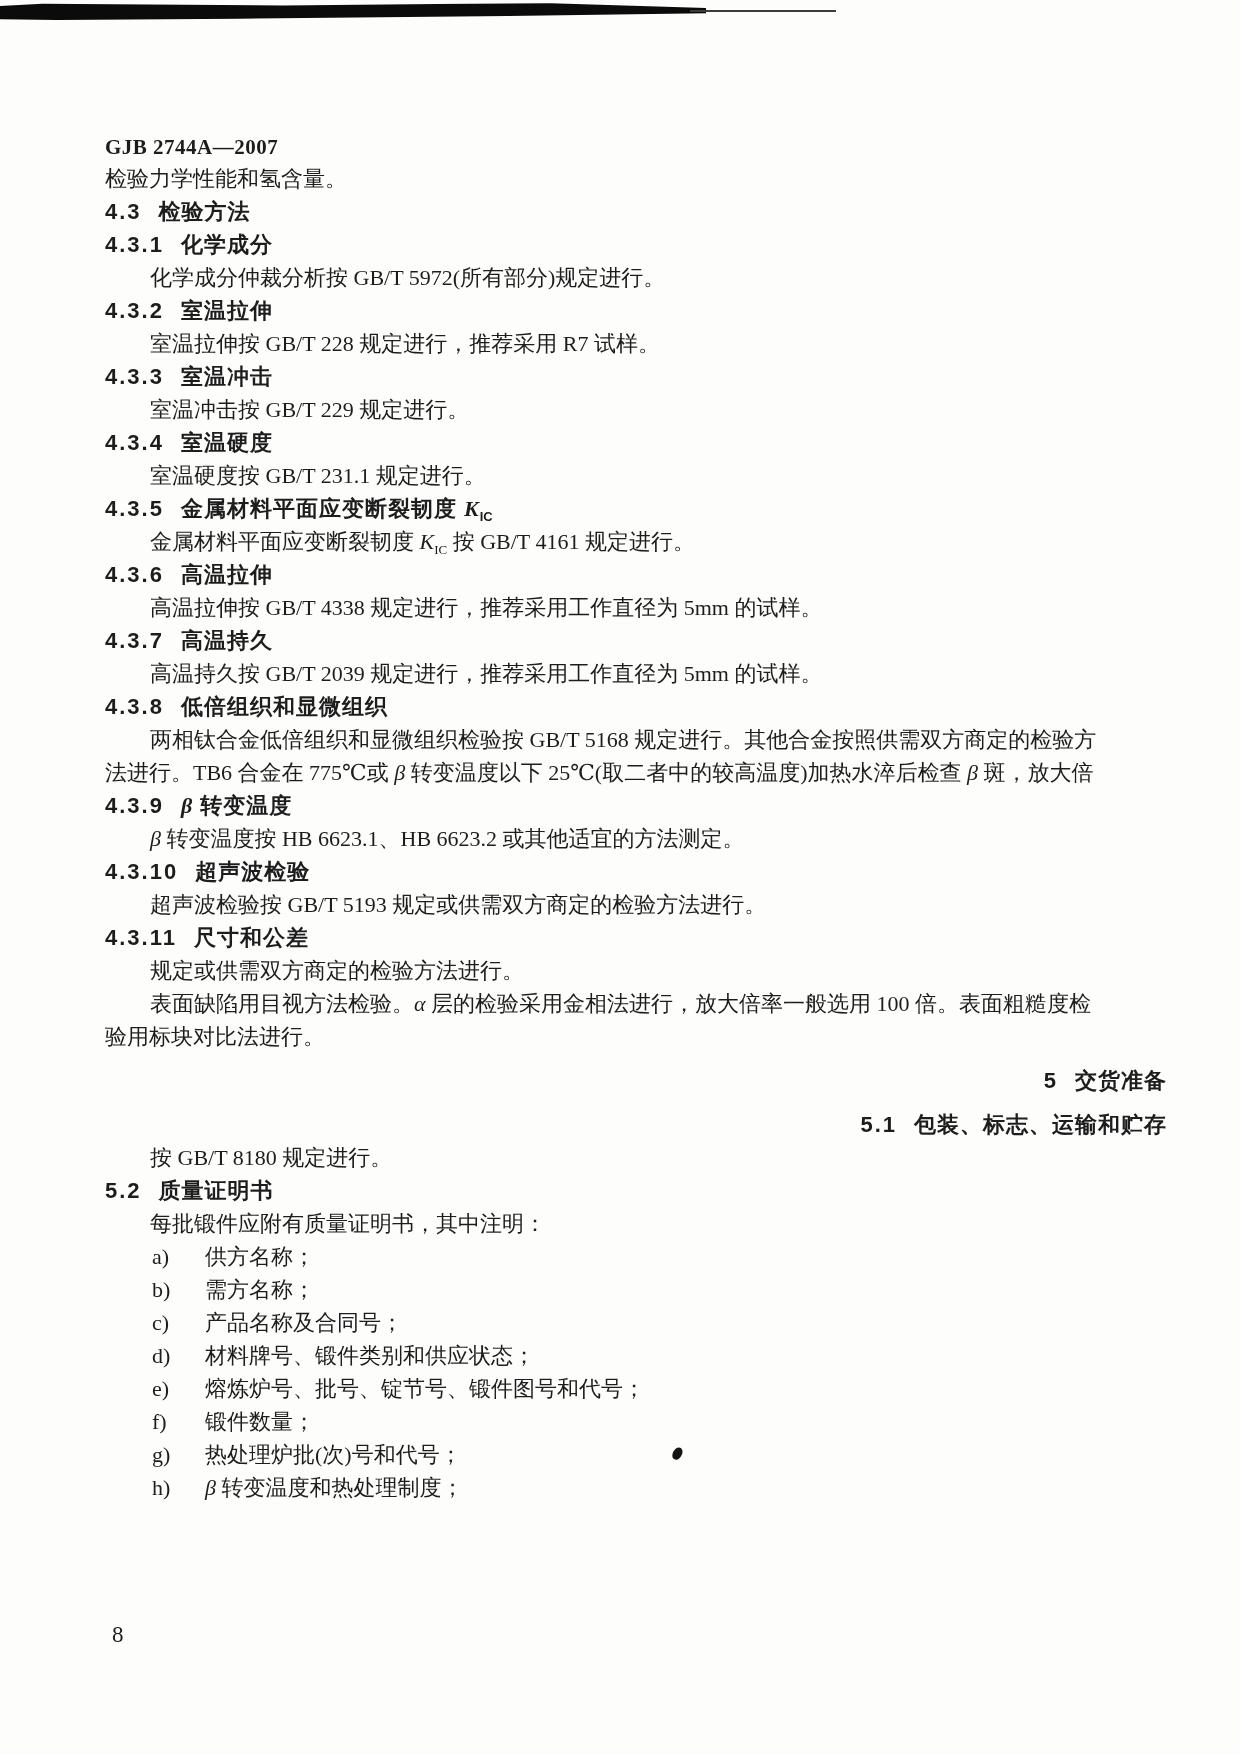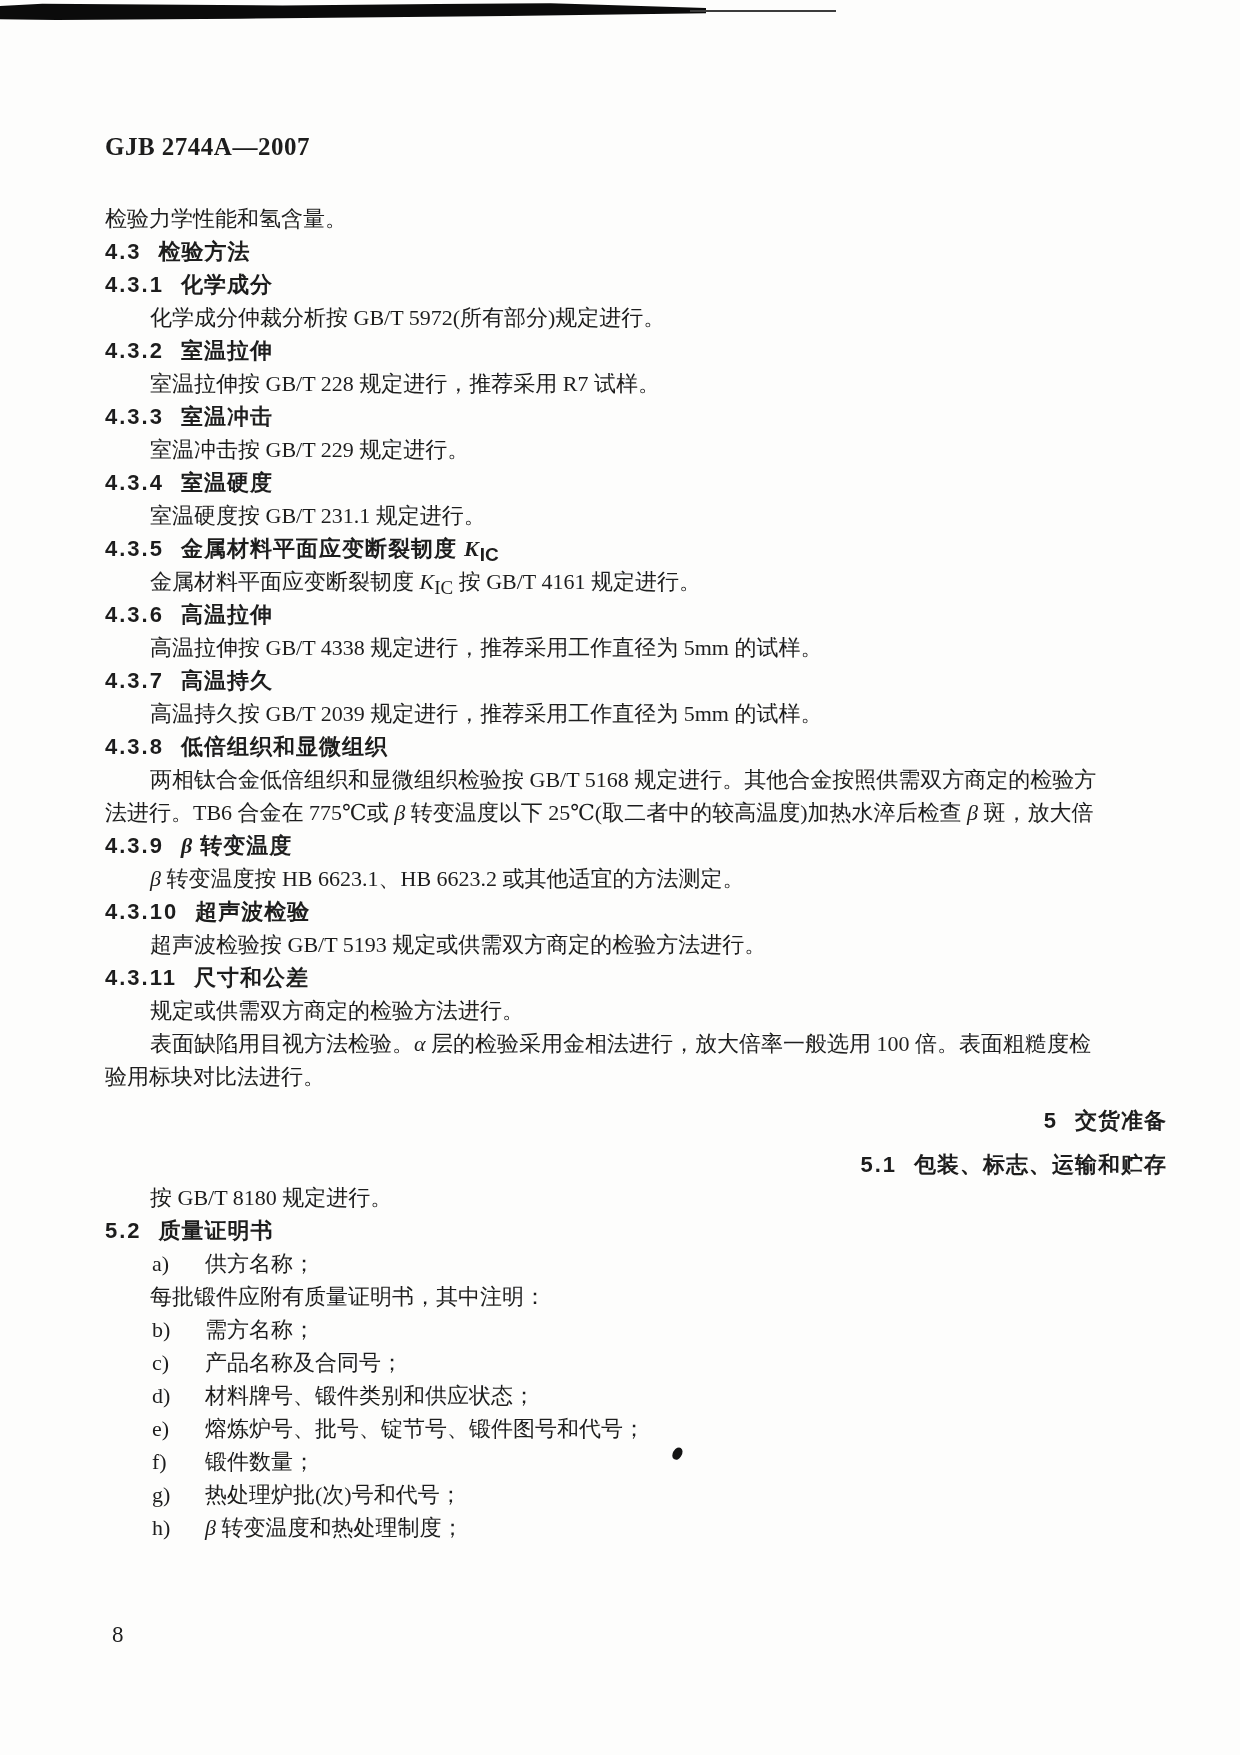--- a/index.html
+++ b/index.html
@@ -16,32 +16,32 @@
   }
   .scan-line{position:absolute;top:10px;left:690px;width:146px;height:2px;background:#3c3c3c;}
   .ink-dot{
     position:absolute;left:673px;top:1447px;width:9px;height:13px;background:#141414;
     border-radius:55% 60% 50% 55%;transform:rotate(32deg);
   }
   
   .content{position:absolute;left:105px;top:132px;width:1062px;}
   .doc-header{
     font-family:"Liberation Serif","DejaVu Serif",serif;font-weight:700;
-    font-size:25px;line-height:30px;letter-spacing:.5px;margin-bottom:40px;white-space:nowrap;
+    font-size:21px;line-height:30px;letter-spacing:.5px;white-space:nowrap;
   }
   .line{font-size:22px;line-height:33px;height:33px;white-space:nowrap;}
   .h{font-family:"Liberation Sans","DejaVu Sans",sans-serif;font-weight:700;}
   .h .num{letter-spacing:2px;margin-right:17px;}
   .h .title{letter-spacing:1px;}
   .body{padding-left:45px;}
   .flush{padding-left:0;}
   .list{padding-left:47px;}
   .list .label{display:inline-block;width:53px;}
   .sp{margin-top:11px;text-align:right;}
-  sub.sub{font-size:19px;font-style:normal;vertical-align:-5px;letter-spacing:0;}
+  sub.sub{font-size:13px;font-style:normal;vertical-align:-5px;letter-spacing:0;}
   .i{font-style:italic;font-family:"Liberation Serif","DejaVu Serif",serif;font-weight:400;}
   .bi{font-style:italic;font-family:"Liberation Serif","DejaVu Serif",serif;font-weight:700;}
   .page-num{position:absolute;left:112px;top:1618px;font-size:23px;line-height:33px;}
 </style>
 </head>
 <body>
 
 <div class="page">
   <div class="scan-bar"></div>
   <div class="scan-line"></div>
@@ -74,22 +74,22 @@
         <div class="line h"><span class="num">4.3.10</span><span class="title">超声波检验</span></div>
         <div class="line body">超声波检验按 GB/T 5193 规定或供需双方商定的检验方法进行。</div>
         <div class="line h"><span class="num">4.3.11</span><span class="title">尺寸和公差</span></div>
         <div class="line body">规定或供需双方商定的检验方法进行。</div>
         <div class="line body"><span>表面缺陷用目视方法检验。</span><span class="i">α</span><span> 层的检验采用金相法进行，放大倍率一般选用 100 倍。表面粗糙度检</span></div>
         <div class="line flush">验用标块对比法进行。</div>
         <div class="line h sp"><span class="num">5</span><span class="title">交货准备</span></div>
         <div class="line h sp"><span class="num">5.1</span><span class="title">包装、标志、运输和贮存</span></div>
         <div class="line body">按 GB/T 8180 规定进行。</div>
         <div class="line h"><span class="num">5.2</span><span class="title">质量证明书</span></div>
+        <div class="line body">每批锻件应附有质量证明书，其中注明：</div>
         <div class="line list"><span class="label">a)</span><span>供方名称；</span></div>
-        <div class="line body">每批锻件应附有质量证明书，其中注明：</div>
         <div class="line list"><span class="label">b)</span><span>需方名称；</span></div>
         <div class="line list"><span class="label">c)</span><span>产品名称及合同号；</span></div>
         <div class="line list"><span class="label">d)</span><span>材料牌号、锻件类别和供应状态；</span></div>
         <div class="line list"><span class="label">e)</span><span>熔炼炉号、批号、锭节号、锻件图号和代号；</span></div>
         <div class="line list"><span class="label">f)</span><span>锻件数量；</span></div>
         <div class="line list"><span class="label">g)</span><span>热处理炉批(次)号和代号；</span></div>
         <div class="line list"><span class="label">h)</span><span><span class="i">β</span><span> 转变温度和热处理制度；</span></span></div>
       </div>
   </div>
 

